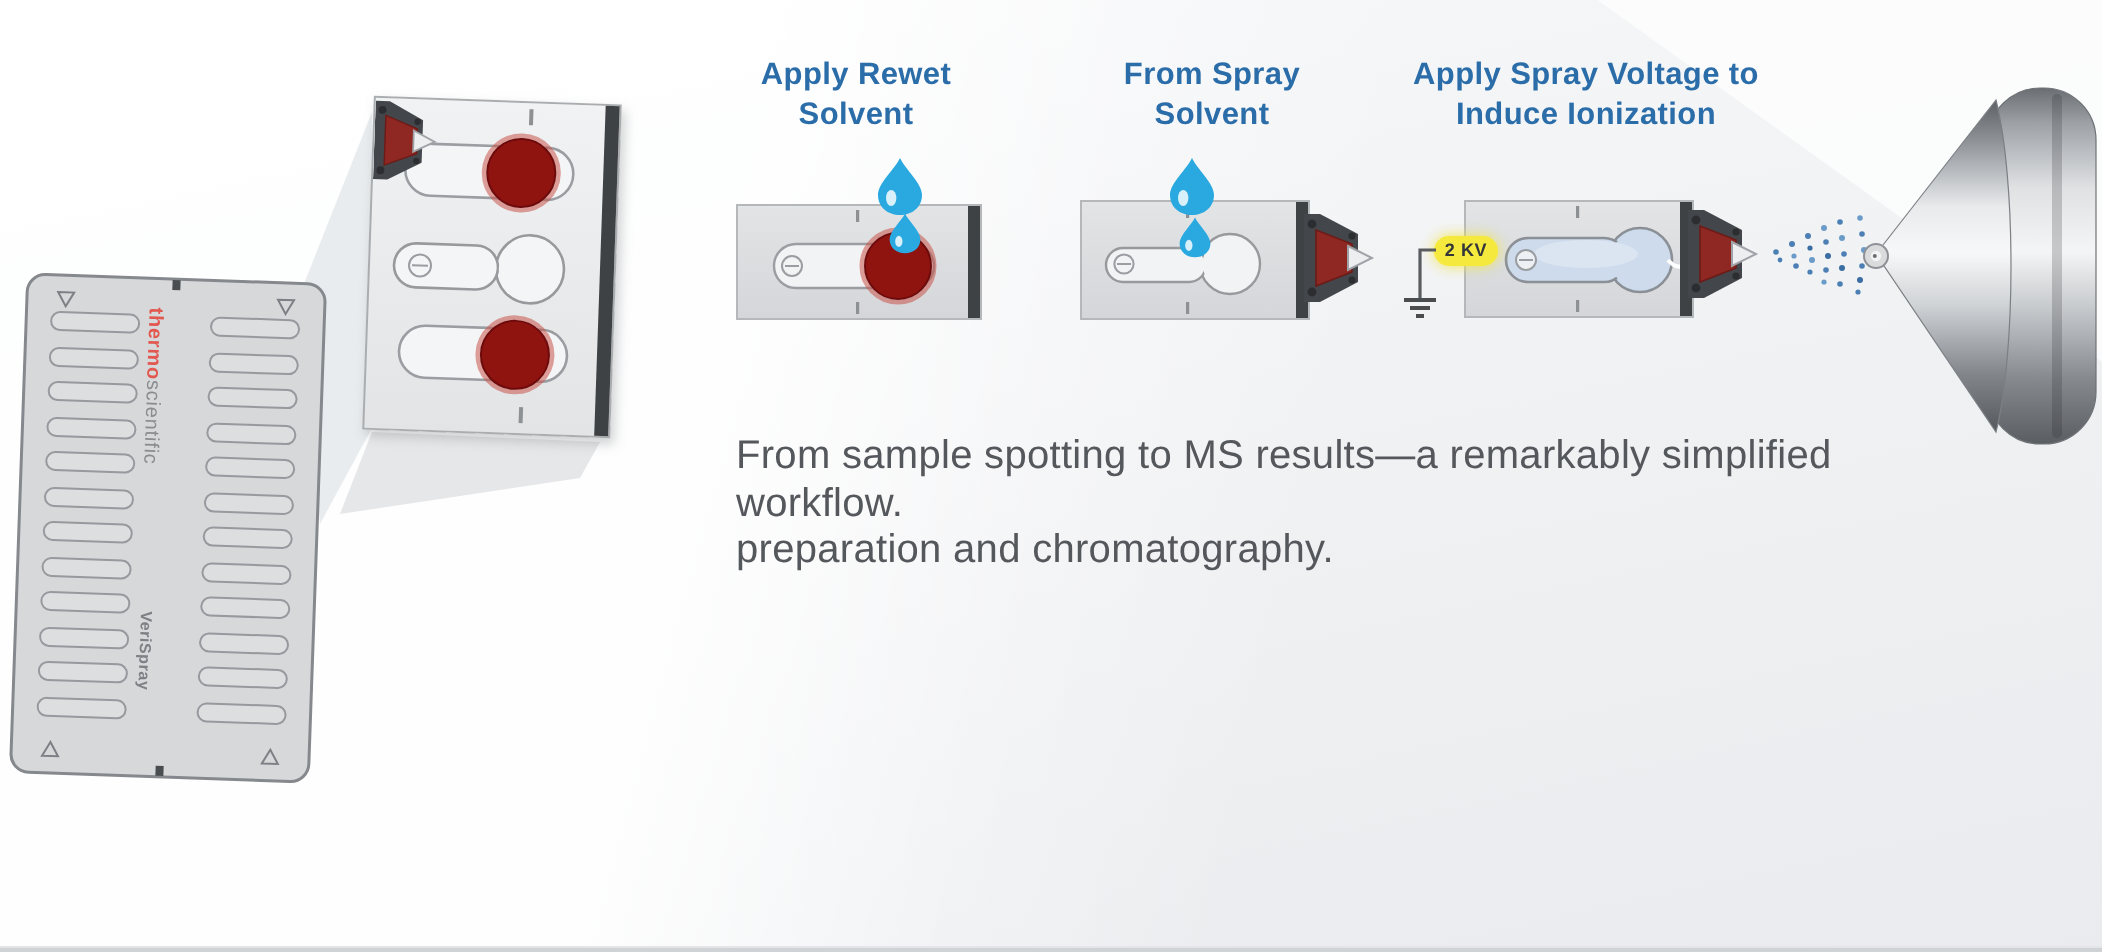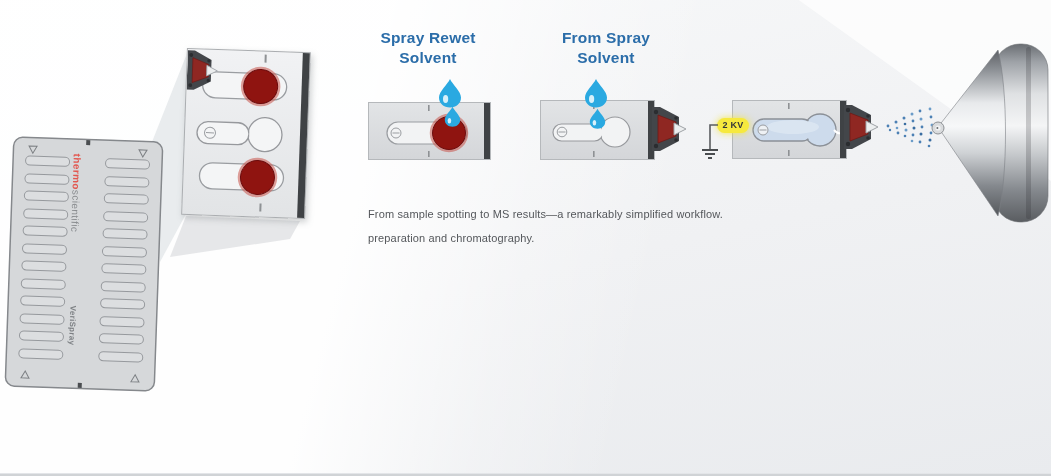--- a/index.html
+++ b/index.html
@@ -59,22 +59,22 @@
   
   .voltage-badge{position:absolute;left:717px;top:118px;width:32px;height:15px;
     background:#f6e93e;border-radius:8px;box-shadow:0 0 7px rgba(242,230,70,.95);
     font-size:9px;font-weight:bold;color:#34373a;text-align:center;line-height:15px;letter-spacing:.3px;}
   .ground-wire{position:absolute;left:700px;top:110px;}
 
   .spray{position:absolute;left:882px;top:104px;}
   .cone{position:absolute;left:928px;top:42px;}
 
   
-  .description{position:absolute;left:368px;top:203px;width:560px;color:#54575b;
-    font-size:11px;line-height:23.5px;letter-spacing:.15px;}
+  .description{position:absolute;left:368px;top:217px;width:560px;color:#54575b;
+    font-size:20px;line-height:23.5px;letter-spacing:.15px;}
 </style>
 </head>
 <body>
 
 <svg width="0" height="0" style="position:absolute">
   <defs>
     <symbol id="emitter" viewBox="0 0 36 46">
       <polygon points="0,1 8,1 27,11 27,35 8,45 0,45" fill="#43464a"></polygon>
       <circle cx="4" cy="6" r="2.2" fill="#2b2d30"></circle>
       <circle cx="4" cy="40" r="2.2" fill="#2b2d30"></circle>
@@ -164,26 +164,30 @@
         <circle cx="74" cy="126" r="17" fill="#8f1410" stroke="#6d0b0c" stroke-width="1"></circle>
       </g>
     </svg>
     <div class="strip"></div>
     <svg class="panel-emitter" width="32" height="42">
         <use href="#emitter"></use>
       </svg>
   </div>
 
   <div class="step-title t1">
-    <div>Spray Rewet</div>
+    <div>Apply Rewet</div>
     <div>Solvent</div>
   </div>
   <div class="step-title t2">
     <div>From Spray</div>
     <div>Solvent</div>
+  </div>
+  <div class="step-title t3">
+    <div>Apply Spray Voltage to</div>
+    <div>Induce Ionization</div>
   </div>
 
   <div class="card card1">
     <svg width="115" height="56">
       <rect x="59" y="2" width="1.6" height="6" fill="#8e9194"></rect>
       <rect x="59" y="48" width="1.6" height="6" fill="#8e9194"></rect>
       <rect x="18" y="19" width="80" height="22" rx="11" fill="#f2f3f4" stroke="#9a9da1" stroke-width="1.2"></rect>
       <circle cx="27" cy="30" r="5" fill="none" stroke="#9a9da1" stroke-width="1"></circle>
       <line x1="23.5" y1="30" x2="30.5" y2="30" stroke="#9a9da1" stroke-width="1"></line>
       <circle cx="80" cy="30" r="18" fill="none" stroke="#c9534a" stroke-width="2.5" opacity="0.55"></circle>

